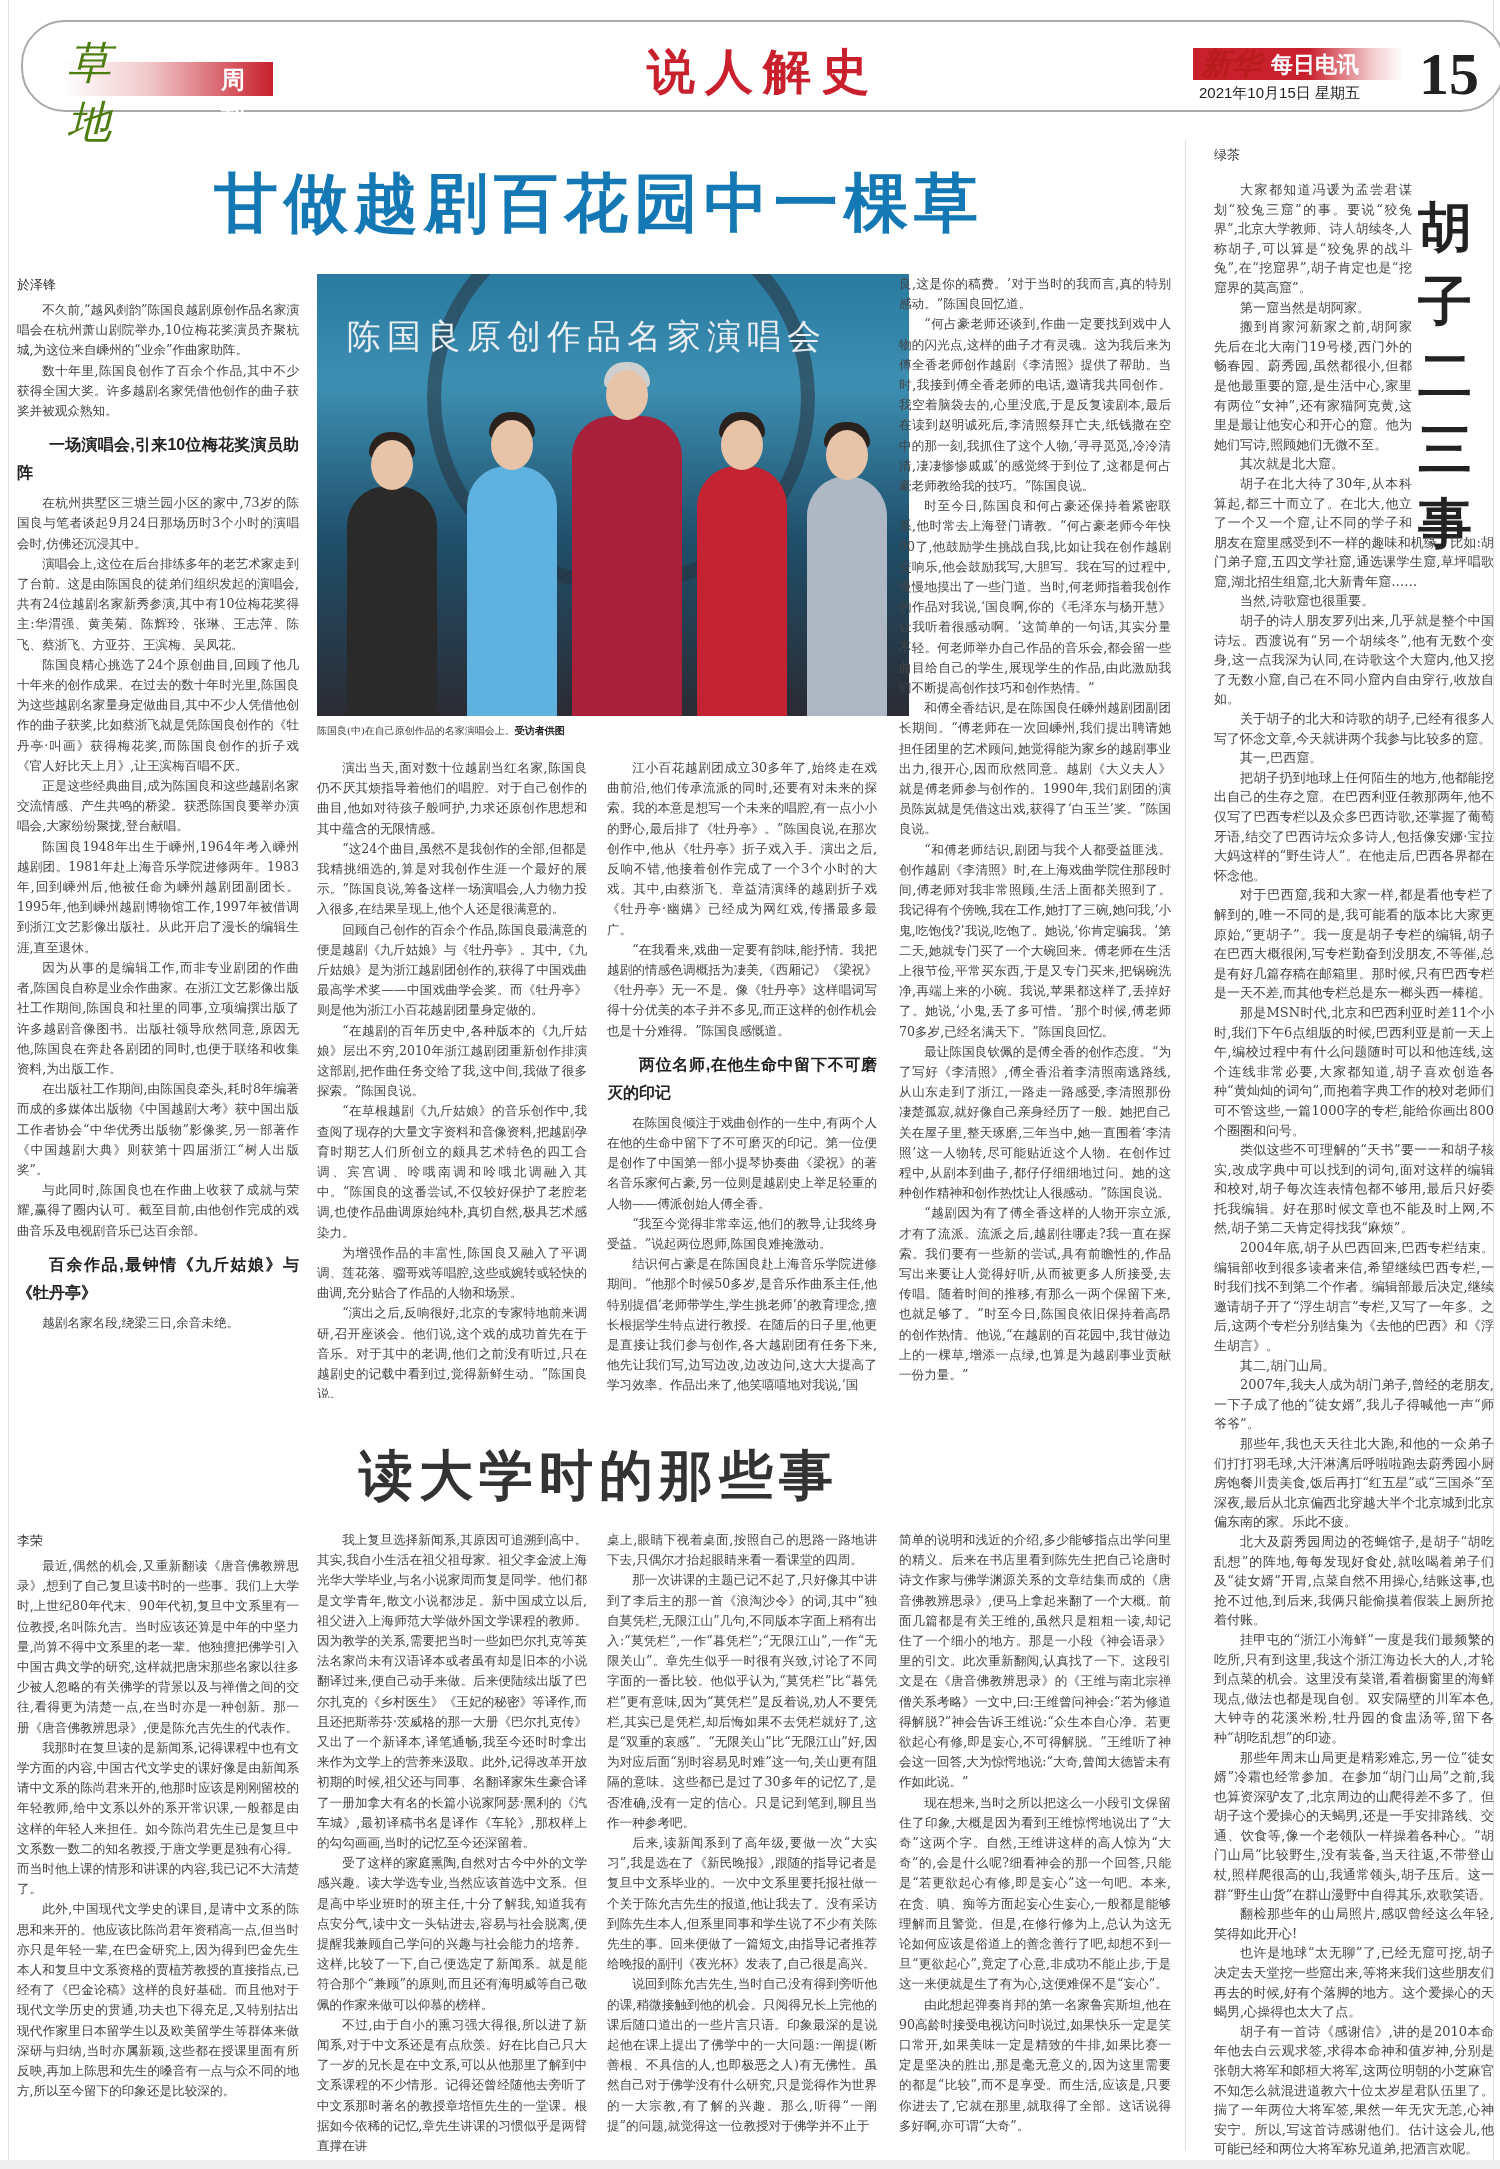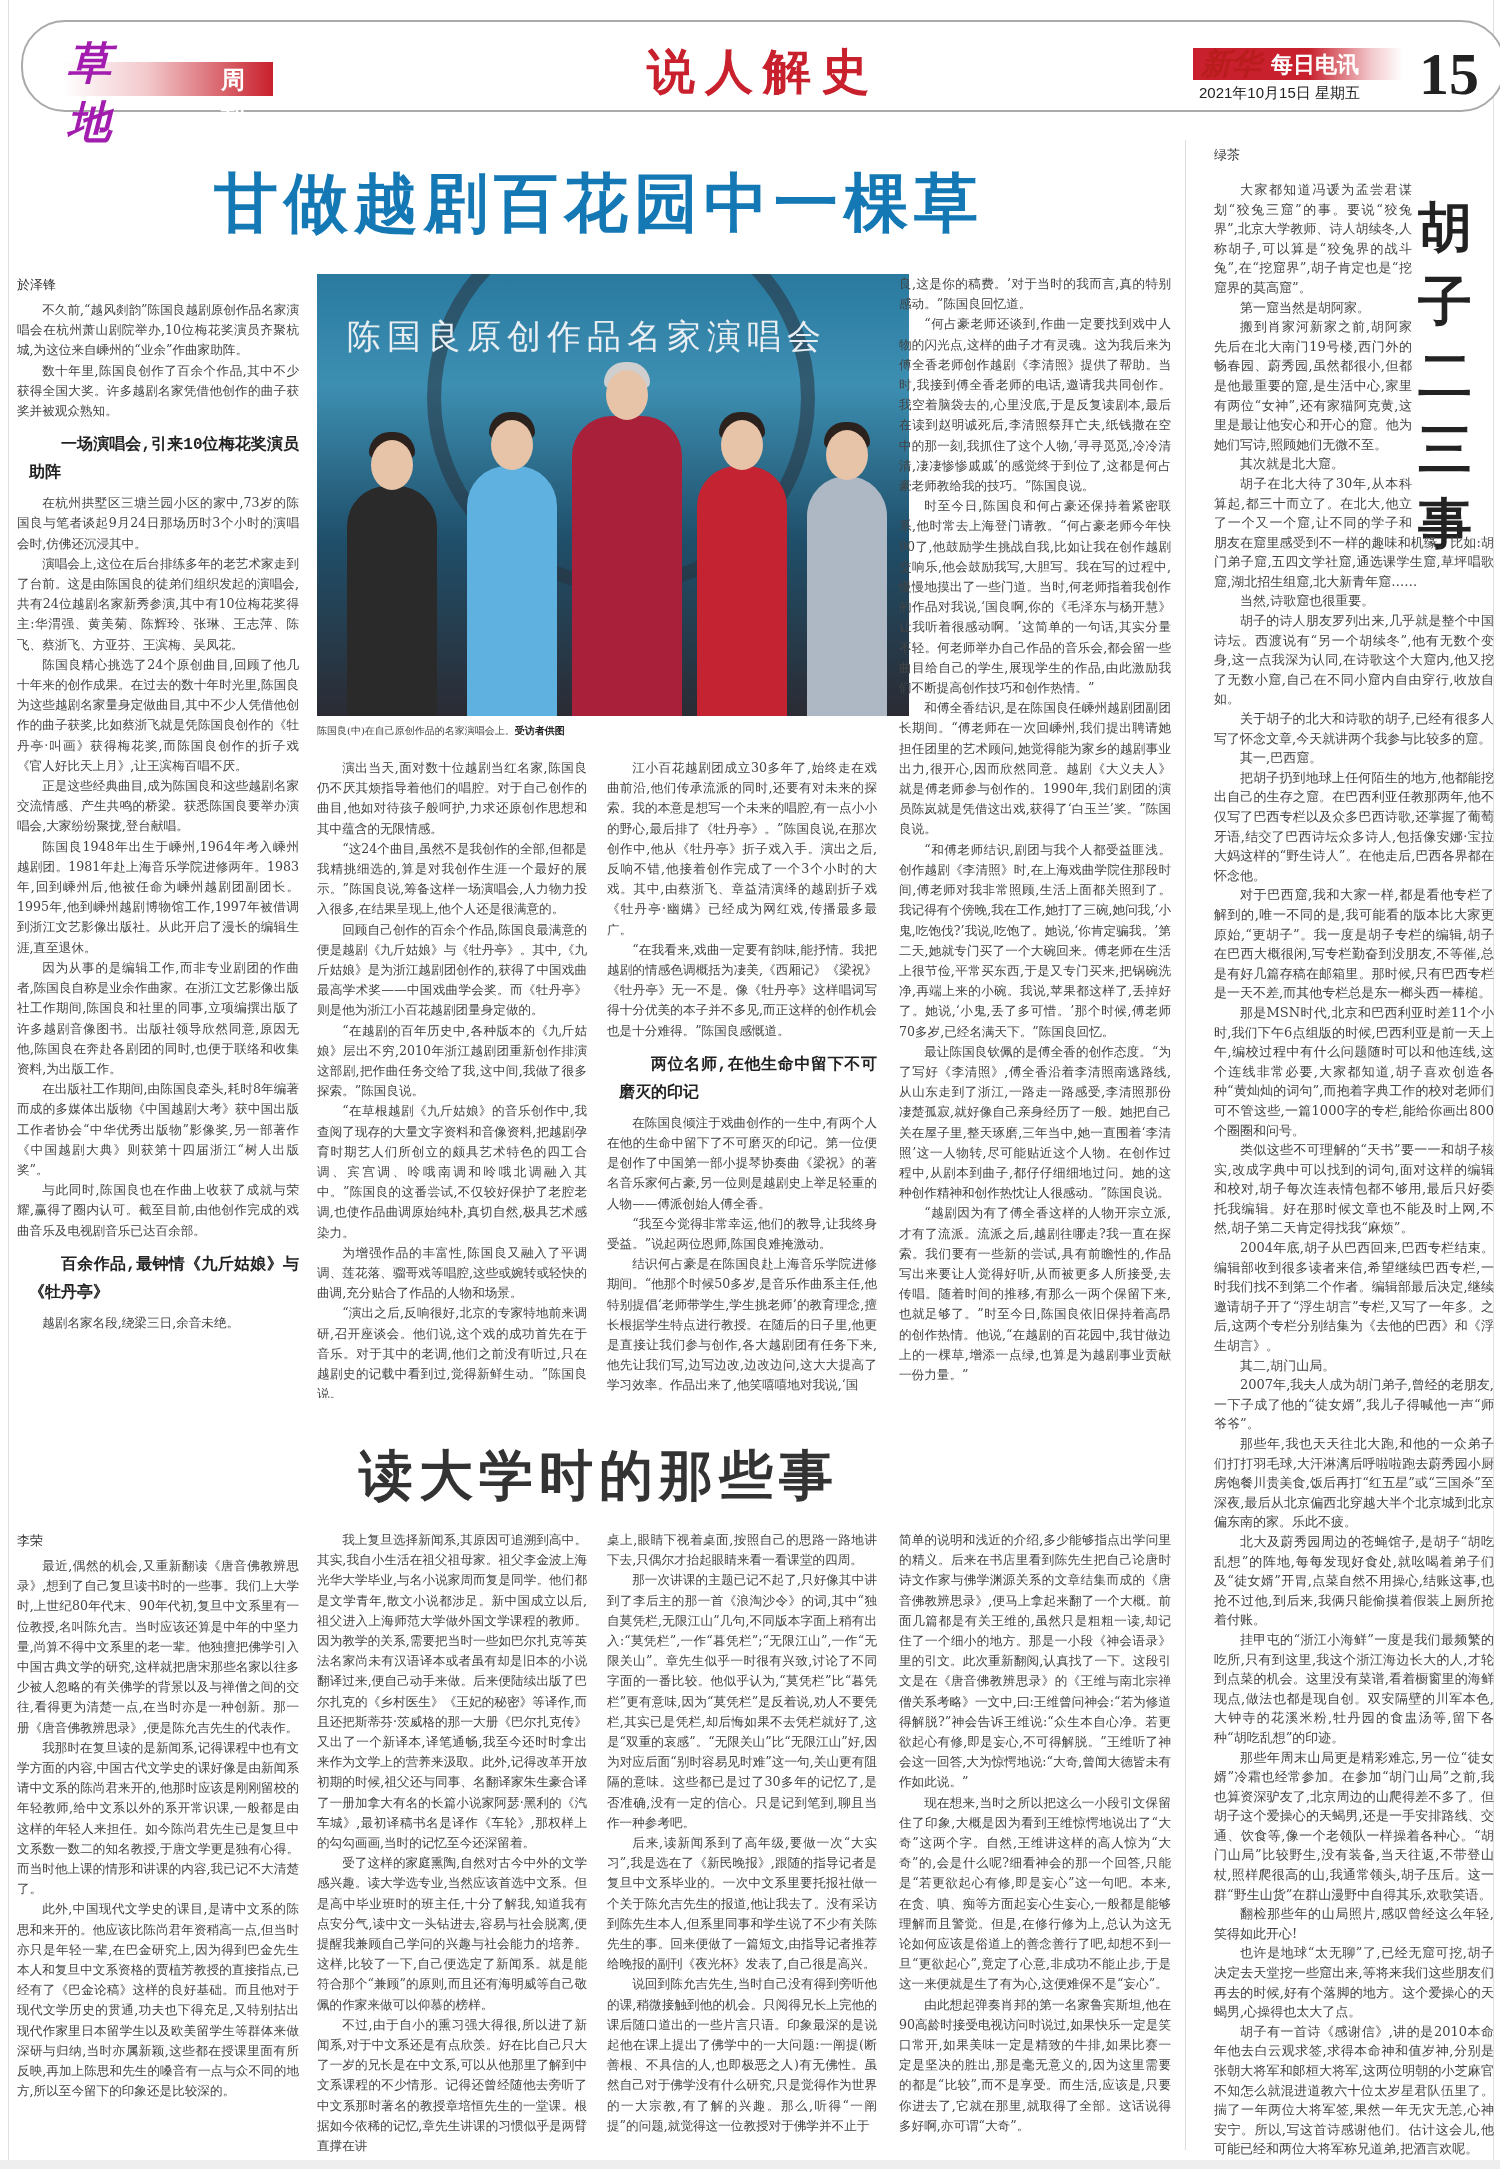--- a/index.html
+++ b/index.html
@@ -1,38 +1,38 @@
 <!DOCTYPE html>
 <html><head>
 <meta charset="utf-8">
 <style>
   html,body{margin:0;padding:0;background:#fff;}
   body{width:1500px;height:2169px;position:relative;overflow:hidden;font-family:"DejaVu Serif",serif;color:#333;}
   .page{position:absolute;left:8px;top:0;width:1484px;height:2169px;background:#fff;border-left:1px solid #e0e0e0;border-right:1px solid #e0e0e0;}
   .masthead{position:absolute;left:12px;top:20px;width:1480px;height:88px;border:2px solid #aaa;border-radius:44px;background:#fff;}
   .mh-left{position:absolute;left:40px;top:12px;height:70px;}
-  .mh-left .logo{position:absolute;left:4px;top:0;font-family:"DejaVu Serif",serif;font-weight:bold;font-style:italic;font-size:44px;color:#a21caf;letter-spacing:-4px;}
+  .mh-left .logo{position:absolute;left:4px;top:0;font-family:"DejaVu Serif",serif;font-weight:normal;font-style:italic;font-size:44px;color:#4d7c0f;letter-spacing:-4px;}
   .mh-left .band{position:absolute;left:0;top:28px;width:210px;height:34px;background:linear-gradient(90deg,#fff 0%,#f2c9cc 40%,#c8202c 100%);}
   .mh-left .weekly{position:absolute;left:158px;top:30px;font-family:"DejaVu Sans",sans-serif;font-size:24px;color:#fff;font-weight:bold;}
   .mh-center{position:absolute;left:0;right:0;top:18px;text-align:center;font-family:"DejaVu Serif",serif;font-weight:bold;font-size:48px;color:#c8202c;letter-spacing:10px;}
   .mh-right{position:absolute;right:70px;top:20px;width:240px;height:60px;}
   .mh-right .band{position:absolute;left:0;top:6px;width:210px;height:32px;background:linear-gradient(90deg,#c8202c 0%,#c8202c 55%,#f2c9cc 85%,#fff 100%);}
   .mh-right .brand{position:absolute;left:8px;top:2px;font-family:"DejaVu Serif",serif;font-style:italic;font-weight:bold;font-size:30px;color:#b91c1c;}
   .mh-right .daily{position:absolute;left:78px;top:8px;font-family:"DejaVu Sans",sans-serif;font-weight:bold;font-size:22px;color:#fff;}
   .mh-right .date{position:absolute;left:6px;top:42px;font-family:"Liberation Sans",sans-serif;font-size:15px;color:#222;}
   .mh-num{position:absolute;right:24px;top:10px;font-family:"Liberation Serif",serif;font-weight:bold;font-size:60px;color:#222;line-height:1;margin-top:12px;}
 
   .headline{position:absolute;left:0;width:1180px;text-align:center;font-family:"DejaVu Sans",sans-serif;font-weight:bold;}
   .h1{top:160px;font-size:64px;color:#1478b4;letter-spacing:6px;}
   .h2{top:1440px;font-size:54px;color:#333;letter-spacing:6px;}
 
   .byline{position:absolute;font-family:"DejaVu Sans",sans-serif;font-size:13px;color:#333;}
   .col{position:absolute;font-size:12.6px;line-height:20.2px;text-align:justify;color:#444;font-family:"DejaVu Serif",serif;}
   .col p{margin:0;text-indent:2em;}
-  .subhead{font-family:Liberation Mono, monospace;font-weight:bold;font-size:16px;line-height:28px;color:#222;margin:10px 0 6px 12px;text-indent:2em;}
+  .subhead{font-family:Liberation Sans, sans-serif;font-weight:bold;font-size:16px;line-height:28px;color:#222;margin:10px 0 6px 0;text-indent:2em;}
 
   .photo{position:absolute;left:308px;top:274px;width:592px;height:442px;overflow:hidden;background:linear-gradient(180deg,#2a7aa0 0%,#3d8fb2 25%,#1f4f6a 60%,#2b2b33 100%);}
   .photo .banner{position:absolute;left:30px;top:40px;width:510px;font-family:"DejaVu Serif",serif;font-size:34px;color:#e8eef2;letter-spacing:6px;white-space:nowrap;}
   .photo .ring{position:absolute;left:110px;top:-70px;width:360px;height:360px;border:14px solid rgba(40,50,60,.55);border-radius:50%;}
   .fig{position:absolute;bottom:0;border-radius:40px 40px 0 0;}
   .fig .head{position:absolute;left:50%;top:-46px;width:42px;height:50px;margin-left:-21px;border-radius:50%;background:#e7c3a8;}
   .fig .hair{position:absolute;left:50%;top:-54px;width:46px;height:26px;margin-left:-23px;border-radius:23px 23px 6px 6px;background:#2b221e;}
   .caption{position:absolute;left:308px;top:724px;width:564px;text-align:left;font-size:10px;color:#444;}
   .caption b{font-family:"DejaVu Sans",sans-serif;color:#222;}
 

